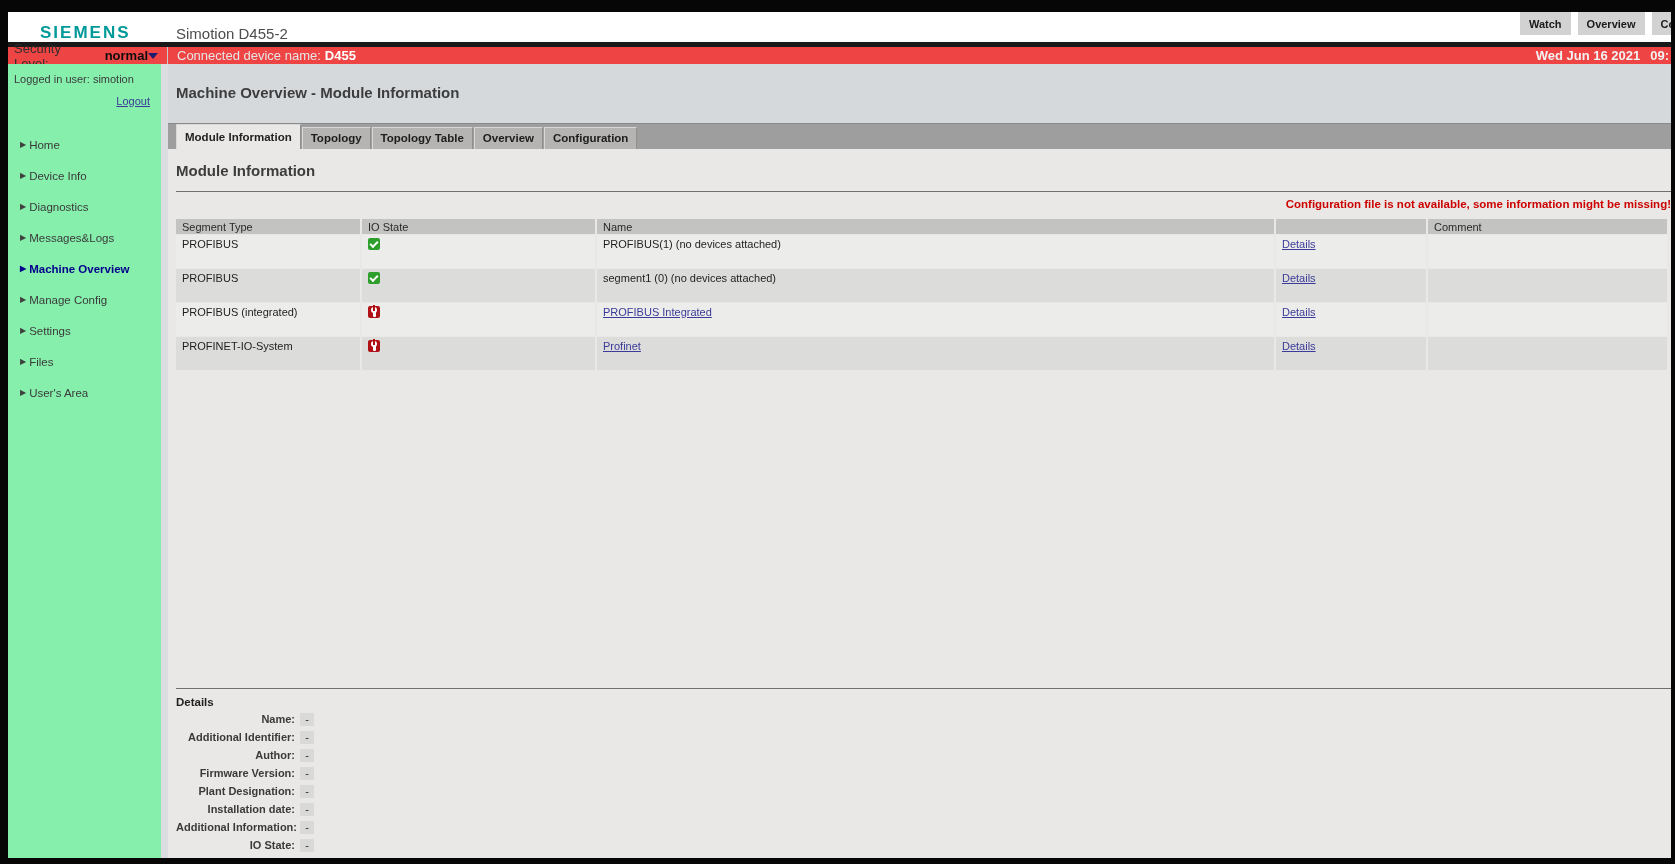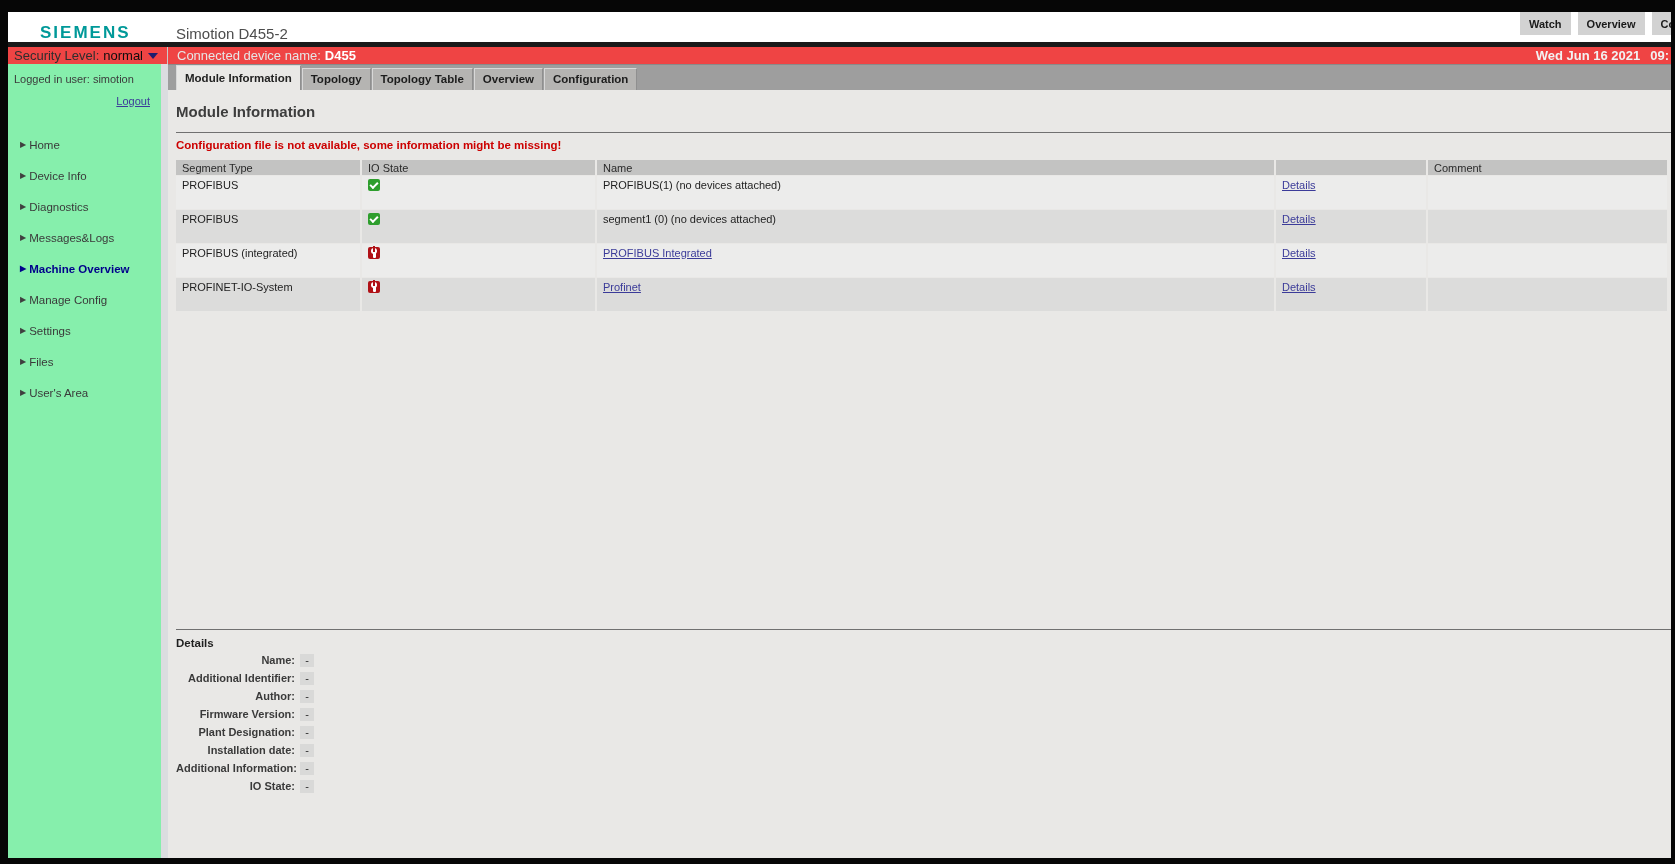--- a/index.html
+++ b/index.html
@@ -18,21 +18,21 @@
   .header-buttons { margin-left:auto; display:flex; gap:7px; align-self:flex-start; margin-right:-26px; }
   .hbtn { background:#d2d2d2; border:none; border-radius:0; font-family:"Liberation Sans",sans-serif;
           font-weight:bold; font-size:11px; color:#1a1a1a; padding:0 9px; height:23px; cursor:pointer; }
   
   .separator { height:5px; background:#191919; flex-shrink:0; }
   
   .statusbar { height:17px; background:#ef4444; flex-shrink:0; display:flex; align-items:center; font-size:13px; }
   .sec-zone { width:160px; height:100%; box-sizing:border-box; padding-left:6px;
               display:flex; align-items:center; border-right:1px solid #c9c9c9; flex-shrink:0; }
   .sec-label { color:#2e2e2e; }
-  .sec-value { color:#0d0d0d; font-weight:normal; margin-left:4px; }
+  .sec-value { color:#0d0d0d; font-weight:bold; margin-left:12px; }
   .sec-arrow { margin-left:auto; margin-right:9px; width:0; height:0;
                border-left:5px solid transparent; border-right:5px solid transparent; border-top:6px solid #1c1c6e; }
   .conn-zone { padding-left:9px; display:flex; align-items:flex-end; }
   .conn-label { color:#e6e6e6; }
   .conn-value { color:#ffffff; font-weight:bold; margin-left:4px; }
   .datetime { margin-left:auto; display:flex; font-weight:bold; color:#f2f2f2; white-space:nowrap; }
   .datetime .time { margin-left:10px; padding-right:2px; }
   
   .bodyrow { flex:1; display:flex; min-height:0; }
   .sidebar { width:153px; background:#86efac; border-right:7px solid #dbdde0; flex-shrink:0; position:relative; font-size:11px; }
@@ -50,21 +50,21 @@
   .tabstrip { height:26px; background:#9e9e9e; border-top:1px solid #8a8a8a; box-sizing:border-box;
               display:flex; align-items:flex-end; padding-left:8px; flex-shrink:0; }
   .tab { height:21px; line-height:21px; background:#b5b4b2; color:#1c1c1c; font-weight:bold; font-size:11.5px;
          padding:0 8px; margin-right:1px; border-left:1px solid #d8d8d8; border-top:1px solid #d8d8d8;
          border-right:1px solid #8f8f8f; cursor:pointer; white-space:nowrap; }
   .tab.active { background:#e9e8e6; height:24px; line-height:24px; color:#222; }
   
   .main { flex:1; background:#e9e8e6; padding-left:8px; overflow:hidden; display:flex; flex-direction:column; }
   .heading { margin-top:13px; font-size:15px; font-weight:bold; color:#3d3d3d; height:18px; }
   .rule { height:1px; background:#707070; margin-top:11px; flex-shrink:0; }
-  .warning { margin-top:6px; color:#cc0000; font-weight:bold; font-size:11.5px; height:14px; }
+  .warning { margin-top:6px; color:#cc0000; font-weight:bold; font-size:11.5px; height:14px;text-align:right; }
   table.modtable { width:100%; border-collapse:separate; border-spacing:2px 1px; table-layout:fixed;
                    margin:6px 0 0 -2px; font-size:11px; }
   .modtable th { background:#c3c3c2; color:#2a2a2a; font-weight:normal; text-align:left; height:15px; padding:0 0 0 6px; }
   .modtable td { height:17px; padding:0 0 16px 6px; overflow:hidden; white-space:nowrap; color:#1e1e1e; }
   .modtable tr.odd td  { background:#ececeb; }
   .modtable tr.even td { background:#dcdcdb; }
   a.link { color:#3b3b99; text-decoration:underline; cursor:pointer; }
   
   .io-icon { width:12px; height:12px; border-radius:2px; position:relative; display:inline-block; vertical-align:middle; }
   .io-icon.ok { background:#2e9e2d; }
@@ -155,20 +155,23 @@
             <span>Files</span>
           </div>
           <div class="nav-item">
             <span class="arrow">▶</span>
             <span>User's Area</span>
           </div>
         </div>
     </div>
 
     <div class="content">
+      <div class="title-band">
+        <span class="page-title">Machine Overview - Module Information</span>
+      </div>
       <div class="tabstrip">
           <div class="tab active">Module Information</div>
           <div class="tab">Topology</div>
           <div class="tab">Topology Table</div>
           <div class="tab">Overview</div>
           <div class="tab">Configuration</div>
         </div>
 
       <div class="main">
         <div class="heading">Module Information</div>

